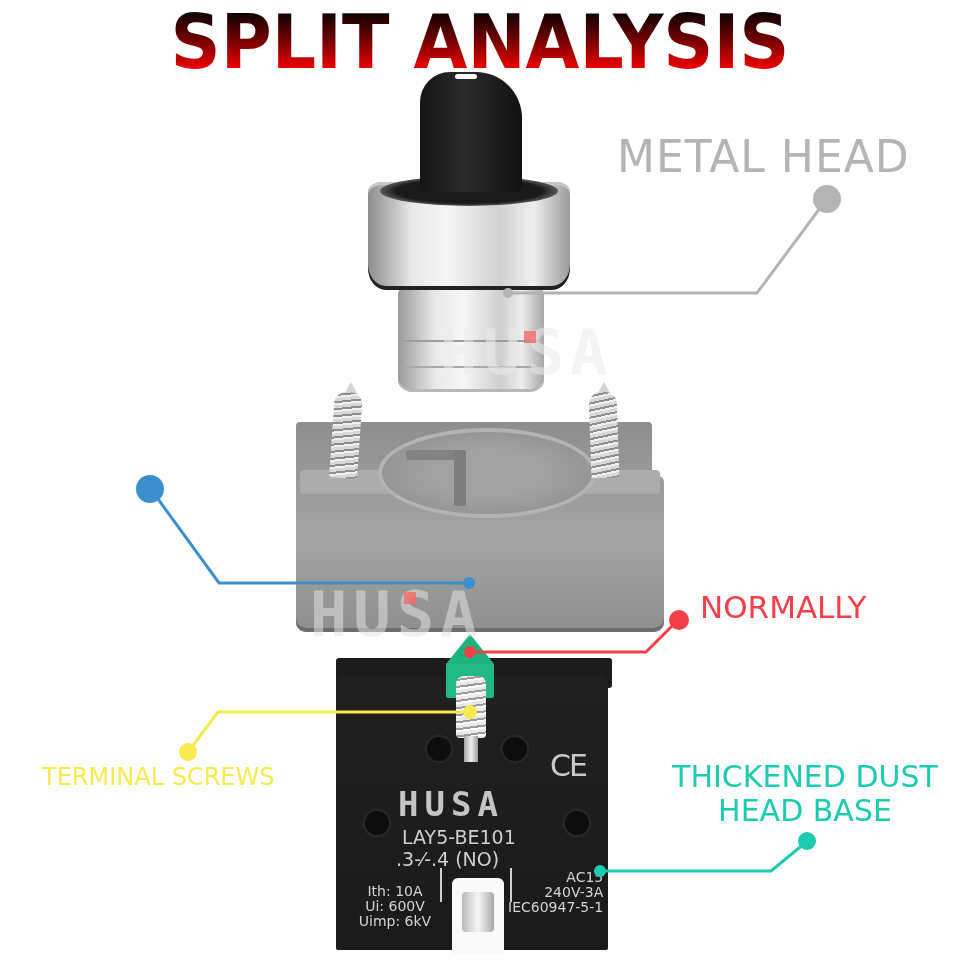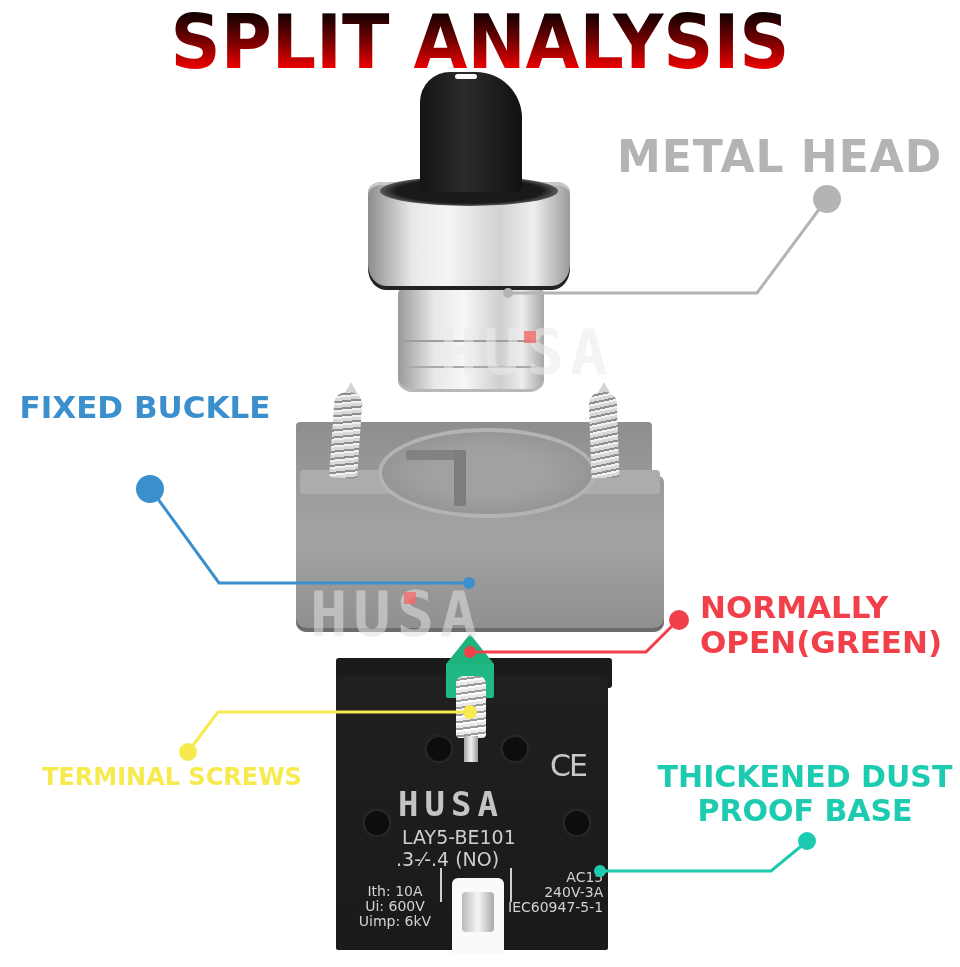--- a/index.html
+++ b/index.html
@@ -8,21 +8,21 @@
 
     .title {
       position: absolute; left: 0; top: 2px; width: 960px; text-align: center;
       font-size: 74px; font-weight: bold; letter-spacing: 0px; line-height: 80px;
       background: linear-gradient(180deg, #000000 8%, #6a0000 45%, #ff0000 88%);
       -webkit-background-clip: text; background-clip: text; color: transparent;
       font-family: "DejaVu Sans", sans-serif; transform: scaleX(0.94); transform-origin: center;
     }
 
     .label {
-      position: absolute; font-weight: bold; font-family: "DejaVu Sans", sans-serif;
+      position: absolute; font-weight: normal; font-family: "DejaVu Sans", sans-serif;
       line-height: 1.12; white-space: nowrap;
     }
     .lbl-head { left: 617px; top: 132px; font-size: 44px; color: #b4b4b4; letter-spacing: 1px; }
     .lbl-buckle { left: 14px; top: 390px; font-size: 31px; color: #3a8fcc; text-align: center; width: 262px; }
     .lbl-no { left: 700px; top: 590px; font-size: 31px; color: #f2404a; text-align: left; width: 236px; }
     .lbl-term { left: 42px; top: 764px; font-size: 24px; color: #f7ea4f; text-align: right; }
     .lbl-dust { left: 656px; top: 760px; font-size: 30px; color: #1ccbb0; text-align: center; width: 298px; }
 
     svg.overlay { position: absolute; left: 0; top: 0; width: 960px; height: 967px; pointer-events: none; }
 
@@ -247,26 +247,24 @@
   <g>
     <polyline points="600,871 771,871 805,843" fill="none" stroke="#1ccbb0" stroke-width="3"></polyline>
     <circle cx="807" cy="841" r="9" fill="#1ccbb0"></circle>
     <circle cx="600" cy="871" r="6" fill="#1ccbb0"></circle>
   </g>
 </svg>
 
 <div class="label lbl-head">METAL HEAD</div>
 
 <div class="label lbl-buckle">
-  <div>FIXED BUCKLE</div>
 </div>
 
 <div class="label lbl-no">
   <div>NORMALLY</div>
-  <div>OPEN(GREEN)</div>
 </div>
 
 <div class="label lbl-term">TERMINAL SCREWS</div>
 
 <div class="label lbl-dust">
   <div>THICKENED DUST</div>
-  <div>PROOF BASE</div>
+  <div>HEAD BASE</div>
 </div>
 
 </body></html>

